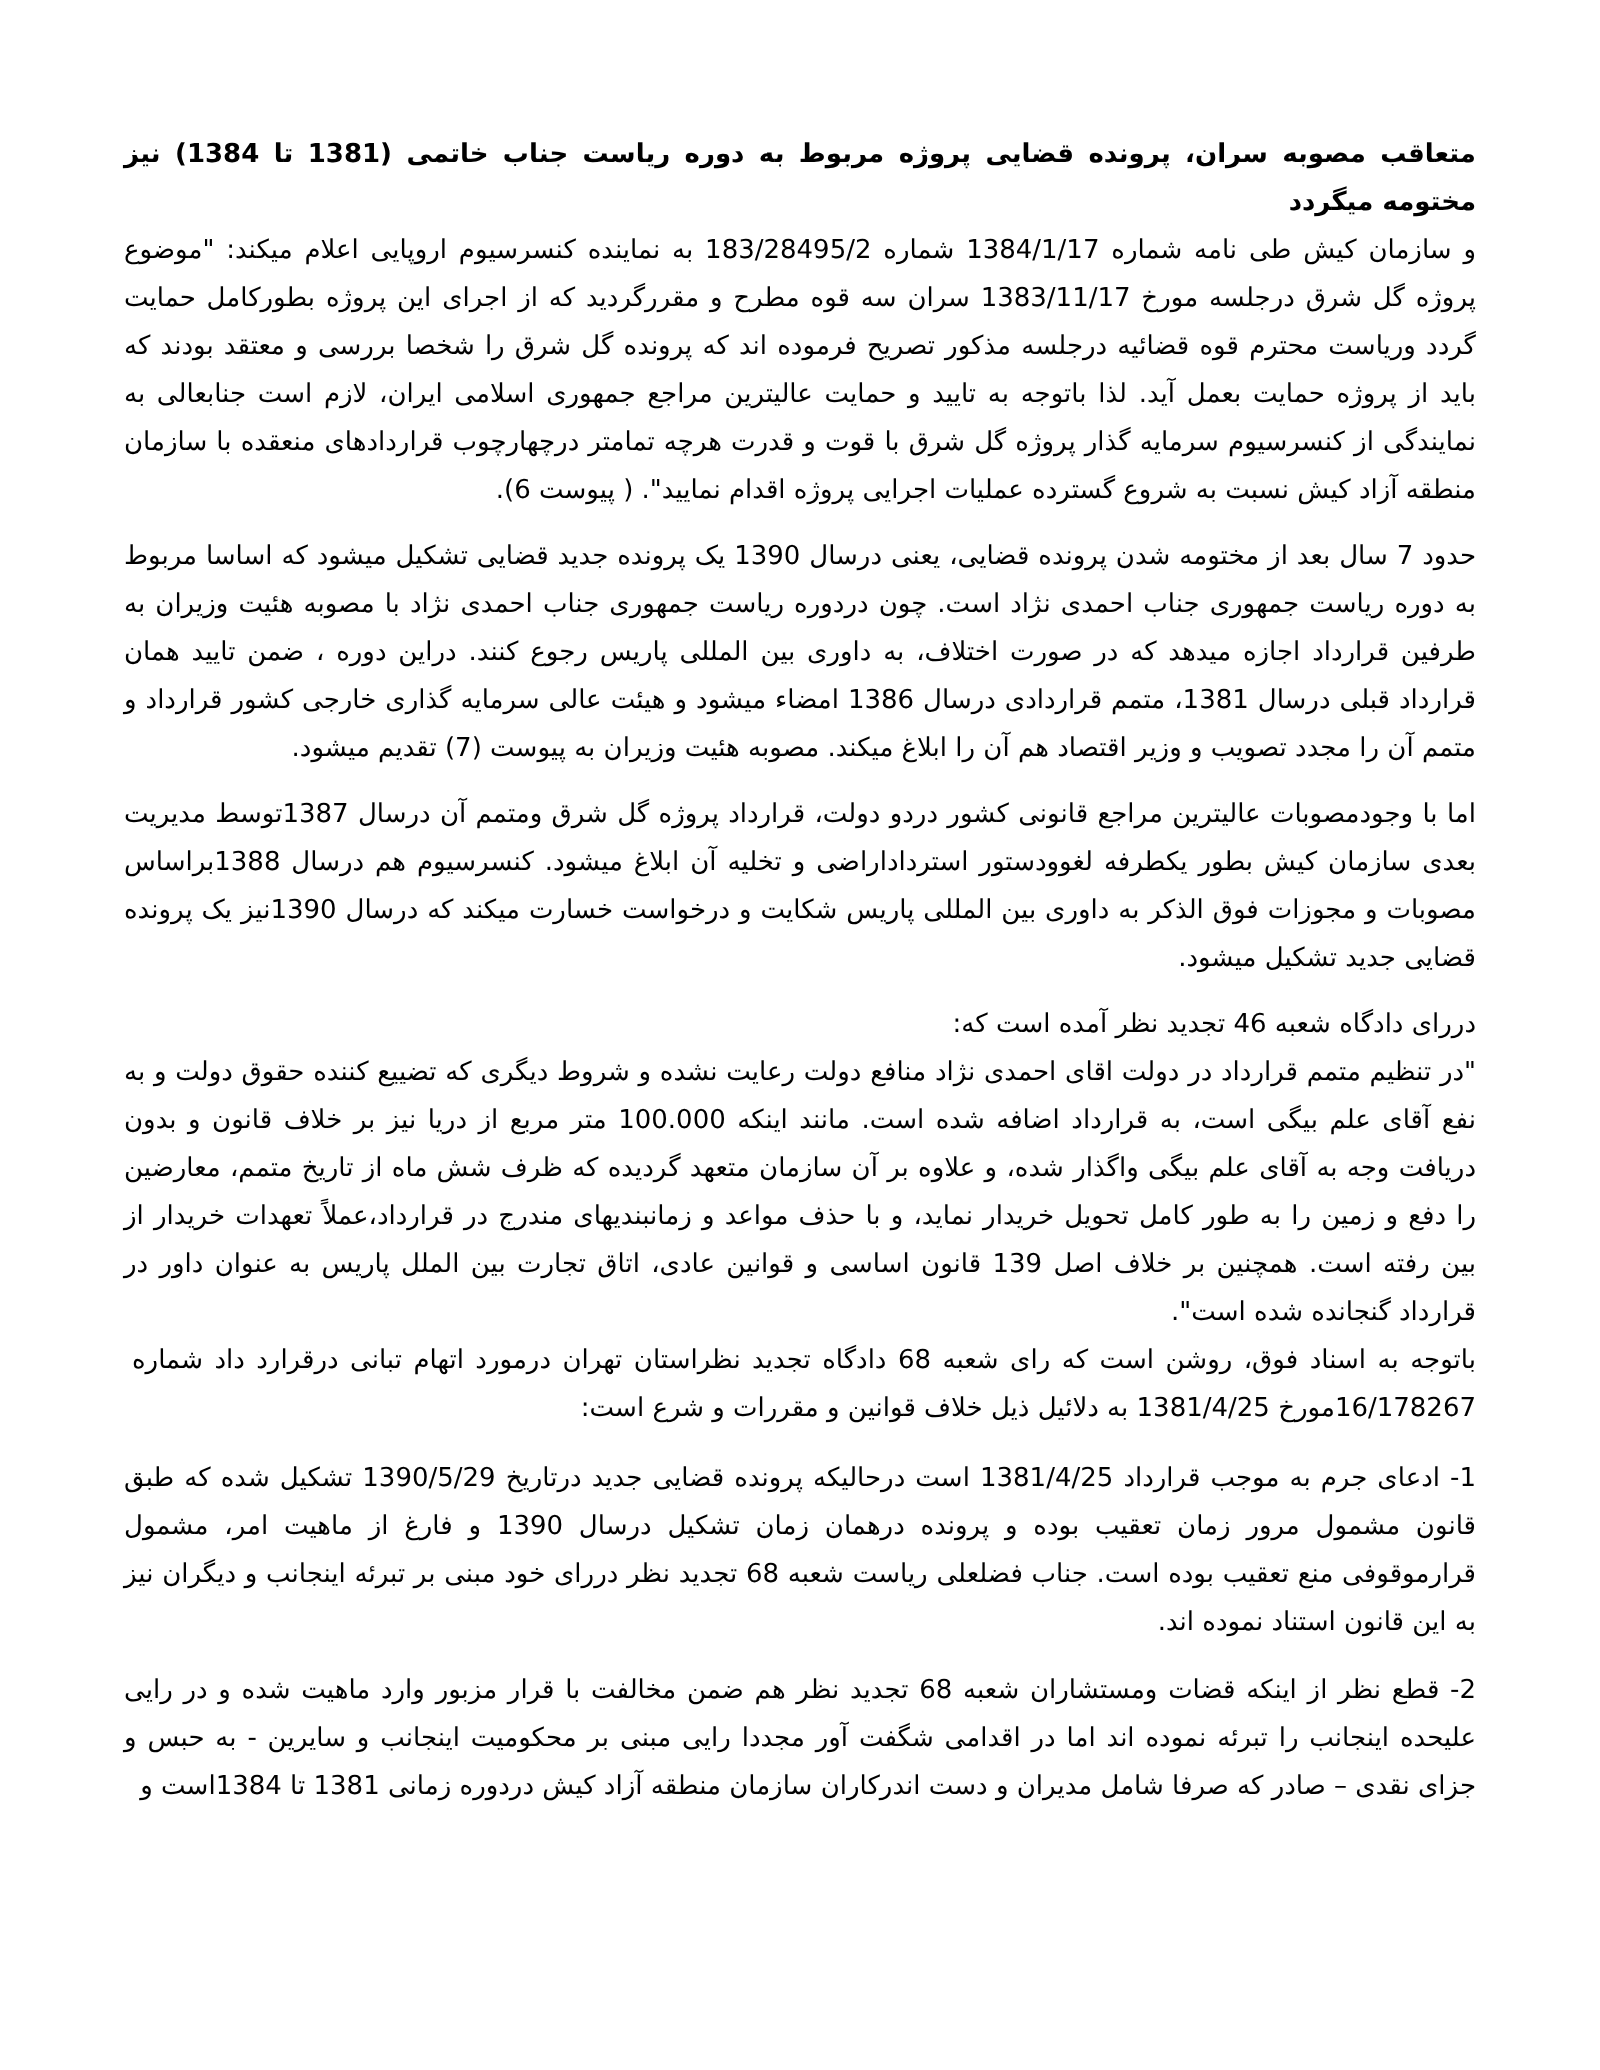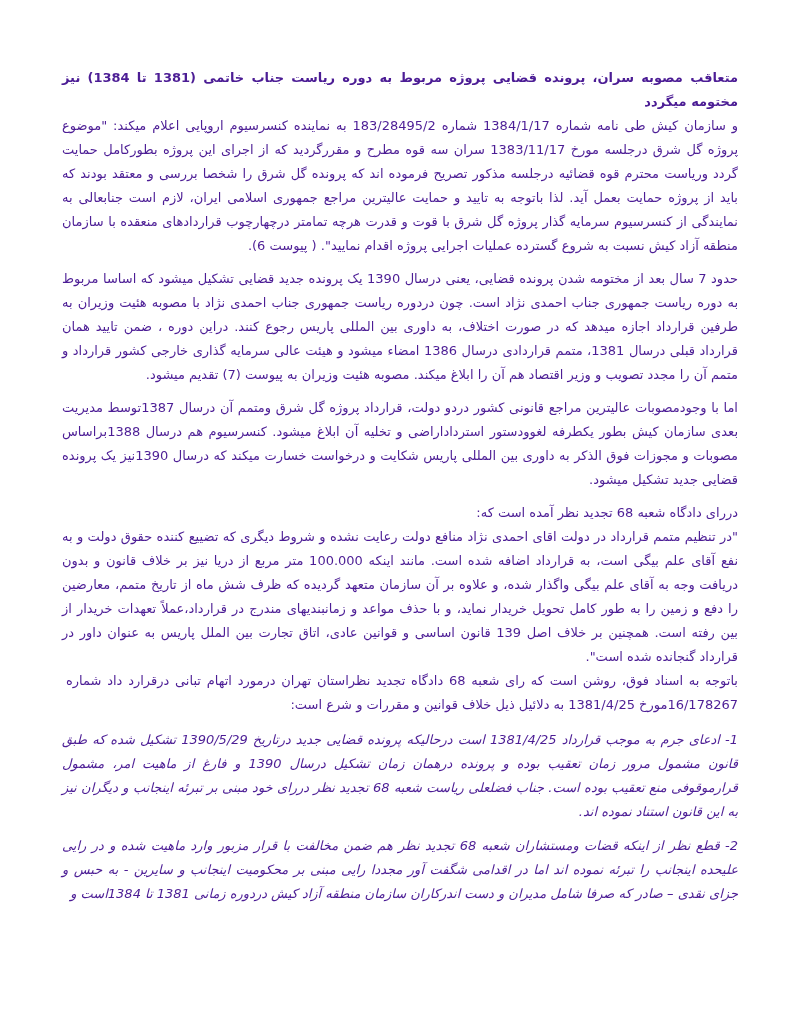--- a/index.html
+++ b/index.html
@@ -15,21 +15,21 @@
   .page {
     box-sizing: border-box;
     width: 800px;
     height: 930px;
     padding: 66px 62px 30px 62px;
     direction: rtl;
     unicode-bidi: embed;
     font-family: "DejaVu Sans", sans-serif;
     font-size: 13px;
     line-height: 24px;
-    color: #4c1d95;
+    color: #000000;
     text-align: justify;
     text-justify: inter-word;
     background: #ffffff;
   }
   .heading {
     margin: 0;
     font-weight: bold;
   }
   .para {
     margin: 0 0 9px 0;
@@ -38,37 +38,36 @@
     margin: 0;
   }
   .lead {
     margin: 0 0 11px 4px;
   }
   .points {
     margin-top: 1px;
   }
   .points .para {
     margin-bottom: 10px;
-    font-style: italic;
   }
 </style>
 </head>
 <body>
 
 <div class="page">
 
   <p class="heading">متعاقب مصوبه سران، پرونده قضایی پروژه مربوط به دوره ریاست جناب خاتمی (1381 تا 1384) نیز مختومه میگردد</p>
 
   <p class="para">و سازمان کیش طی نامه شماره 1384/1/17 شماره 183/28495/2 به نماینده کنسرسیوم اروپایی اعلام میکند: "موضوع پروژه گل شرق درجلسه مورخ 1383/11/17 سران سه قوه مطرح و مقررگردید که از اجرای این پروژه بطورکامل حمایت گردد وریاست محترم قوه قضائیه درجلسه مذکور تصریح فرموده اند که پرونده گل شرق را شخصا بررسی و معتقد بودند که باید از پروژه حمایت بعمل آید. لذا باتوجه به تایید و حمایت عالیترین مراجع جمهوری اسلامی ایران، لازم است جنابعالی به نمایندگی از کنسرسیوم سرمایه گذار پروژه گل شرق با قوت و قدرت هرچه تمامتر درچهارچوب قراردادهای منعقده با سازمان منطقه آزاد کیش نسبت به شروع گسترده عملیات اجرایی پروژه اقدام نمایید". ( پیوست  6).</p>
 
   <p class="para">حدود 7 سال بعد از مختومه شدن پرونده قضایی، یعنی درسال 1390 یک پرونده جدید قضایی تشکیل میشود که اساسا مربوط به دوره ریاست جمهوری جناب احمدی نژاد است. چون دردوره ریاست جمهوری جناب احمدی نژاد با مصوبه هئیت وزیران به طرفین قرارداد اجازه میدهد که در صورت اختلاف، به داوری بین المللی پاریس رجوع کنند. دراین دوره ، ضمن تایید همان قرارداد قبلی درسال 1381، متمم قراردادی درسال 1386 امضاء میشود و هیئت عالی سرمایه گذاری خارجی کشور قرارداد و متمم آن را مجدد تصویب و وزیر اقتصاد هم آن را ابلاغ میکند. مصوبه هئیت وزیران به پیوست (7) تقدیم میشود.</p>
 
   <p class="para">اما با وجودمصوبات عالیترین مراجع قانونی کشور دردو دولت، قرارداد پروژه گل شرق ومتمم آن درسال 1387توسط مدیریت بعدی سازمان کیش بطور یکطرفه لغوودستور استرداداراضی و تخلیه آن ابلاغ میشود. کنسرسیوم هم درسال 1388براساس مصوبات و مجوزات فوق الذکر به داوری بین المللی پاریس شکایت و درخواست خسارت میکند که درسال 1390نیز یک پرونده قضایی جدید تشکیل میشود.</p>
 
-  <p class="tight">دررای دادگاه شعبه 68 تجدید نظر آمده است که:</p>
+  <p class="tight">دررای دادگاه شعبه 46 تجدید نظر آمده است که:</p>
 
   <p class="tight">"در تنظیم متمم قرارداد در دولت اقای احمدی نژاد منافع دولت رعایت نشده و شروط دیگری که تضییع کننده حقوق دولت و به نفع آقای علم بیگی است، به قرارداد اضافه شده است. مانند اینکه 100.000 متر مربع از دریا نیز بر خلاف قانون و بدون دریافت وجه به آقای علم بیگی واگذار شده، و علاوه بر آن سازمان متعهد گردیده که ظرف شش ماه از تاریخ متمم، معارضین را دفع و زمین را به طور کامل تحویل خریدار نماید، و با حذف مواعد و زمانبندیهای مندرج در قرارداد،عملاً تعهدات خریدار از بین رفته است. همچنین بر خلاف اصل 139 قانون اساسی و قوانین عادی، اتاق تجارت بین الملل پاریس به عنوان داور در قرارداد گنجانده شده است".</p>
 
 
   <p class="lead">باتوجه به اسناد فوق، روشن است که رای شعبه 68 دادگاه تجدید نظراستان تهران درمورد اتهام تبانی درقرارد داد شماره 16/178267مورخ 1381/4/25 به دلائیل ذیل خلاف قوانین و مقررات و شرع است:</p>
 
   <div class="points">
     <p class="para">1-  ادعای جرم به موجب قرارداد 1381/4/25 است درحالیکه پرونده قضایی جدید درتاریخ 1390/5/29 تشکیل شده که طبق قانون مشمول مرور زمان تعقیب بوده و پرونده درهمان زمان تشکیل درسال 1390 و فارغ از ماهیت امر، مشمول قرارموقوفی منع تعقیب بوده است. جناب فضلعلی ریاست شعبه 68 تجدید نظر دررای خود مبنی بر تبرئه اینجانب و دیگران نیز به این قانون استناد نموده اند.</p>
     <p class="para">2-  قطع نظر از اینکه قضات ومستشاران شعبه 68 تجدید نظر هم ضمن مخالفت با قرار مزبور وارد ماهیت شده و در رایی علیحده اینجانب را تبرئه نموده اند اما در اقدامی شگفت آور مجددا رایی مبنی بر محکومیت اینجانب و سایرین - به حبس و جزای نقدی – صادر که صرفا شامل مدیران و دست اندرکاران سازمان منطقه آزاد کیش دردوره زمانی 1381 تا 1384است و</p>
   </div>

